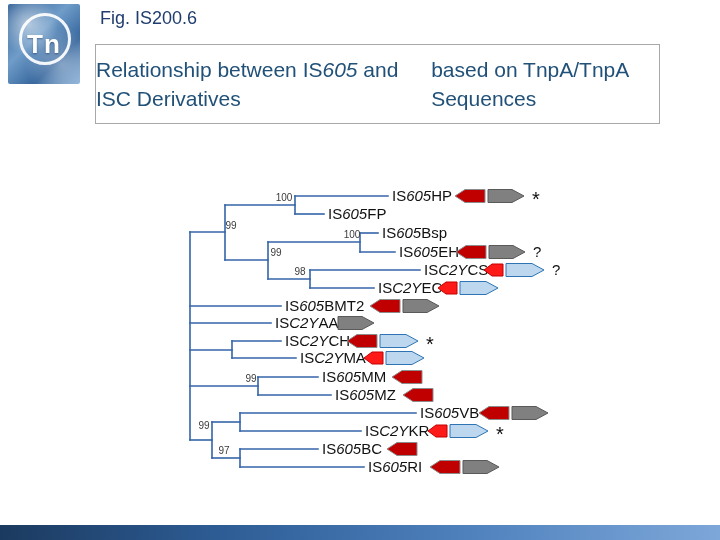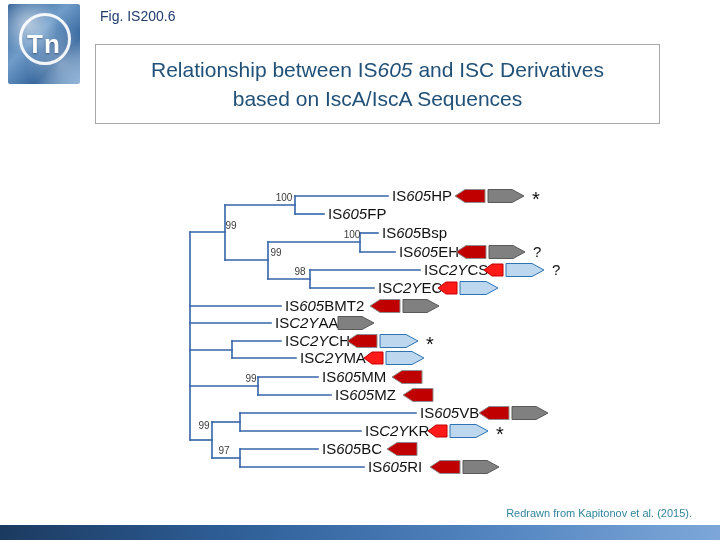--- a/index.html
+++ b/index.html
@@ -22,27 +22,27 @@
     border:3px solid #ffffff; border-radius:50%; opacity:0.92;
   }
   .logo-text {
     position:absolute; inset:0; display:flex; align-items:center; justify-content:center;
     color:#ffffff; font-size:26px; font-weight:bold; letter-spacing:1px;
     text-shadow:0 1px 2px rgba(20,40,80,0.5);
   }
 
   .fig-label {
     position:absolute; left:100px; top:8px;
-    font-size:14px; color:#1f3c6e;
+    font-size:18px; color:#1f3c6e;
   }
 
   .title-box {
     position:absolute; left:95px; top:44px; width:563px; height:78px;
     border:1px solid #a8a8a8; background:#ffffff;
-    display:flex; flex-direction:column; align-items:center; justify-content:center;
+    display:flex; flex-direction:row; align-items:center; justify-content:center;
     color:#215178; font-size:21px; line-height:29px;
   }
 
   #tree-svg { position:absolute; left:0; top:0; }
   #tree-svg text { font-family:"Liberation Sans", sans-serif; }
   #tree-svg .leaf-label { font-size:15px; fill:#111111; }
   #tree-svg .support { font-size:10px; fill:#3b3b3b; text-anchor:middle; }
 
   .credit {
     position:absolute; right:28px; top:507px;
@@ -61,21 +61,21 @@
 
   <div class="logo">
     <div class="logo-circle"></div>
     <span class="logo-text">Tn</span>
   </div>
 
   <div class="fig-label">Fig. IS200.6</div>
 
   <div class="title-box">
     <div class="title-line"><span>Relationship between IS</span><i>605</i><span> and ISC Derivatives</span></div>
-    <div class="title-line">based on IscA/IscA Sequences</div>
+    <div class="title-line">based on TnpA/TnpA Sequences</div>
   </div>
 
   <svg id="tree-svg" width="720" height="540" viewBox="0 0 720 540">
       <line x1="190" y1="232" x2="190" y2="440" stroke="#3465A8" stroke-width="1.6" stroke-linecap="square"></line>
       <line x1="190" y1="232" x2="225" y2="232" stroke="#3465A8" stroke-width="1.6" stroke-linecap="square"></line>
       <line x1="225" y1="205" x2="225" y2="260" stroke="#3465A8" stroke-width="1.6" stroke-linecap="square"></line>
       <line x1="225" y1="205" x2="295" y2="205" stroke="#3465A8" stroke-width="1.6" stroke-linecap="square"></line>
       <line x1="295" y1="196" x2="295" y2="214" stroke="#3465A8" stroke-width="1.6" stroke-linecap="square"></line>
       <line x1="295" y1="196" x2="388" y2="196" stroke="#3465A8" stroke-width="1.6" stroke-linecap="square"></line>
       <line x1="295" y1="214" x2="324" y2="214" stroke="#3465A8" stroke-width="1.6" stroke-linecap="square"></line>
@@ -157,17 +157,16 @@
       <polygon points="428,431 436,425 447,425 447,437 436,437" fill="#FF1A1A" stroke="#C00000" stroke-width="1"></polygon>
       <polygon points="450,424.5 476,424.5 488,431 476,437.5 450,437.5" fill="#BDD7EE" stroke="#2E74B5" stroke-width="1"></polygon>
       <text x="496" y="441" font-size="20" fill="#111111">*</text>
       <text x="322" y="454" class="leaf-label"><tspan>IS</tspan><tspan font-style="italic">605</tspan><tspan>BC</tspan></text>
       <polygon points="387,449 397,442.5 417,442.5 417,455.5 397,455.5" fill="#C00000" stroke="#8c8c8c" stroke-width="1"></polygon>
       <text x="368" y="472" class="leaf-label"><tspan>IS</tspan><tspan font-style="italic">605</tspan><tspan>RI</tspan></text>
       <polygon points="430,467 440,460.5 460,460.5 460,473.5 440,473.5" fill="#C00000" stroke="#8c8c8c" stroke-width="1"></polygon>
       <polygon points="463,460.5 487,460.5 499,467 487,473.5 463,473.5" fill="#808080" stroke="#595959" stroke-width="1"></polygon>
     </svg>
 
-  <div class="credit">Redrawn from Kapitonov et al. (2015).</div>
 
   <div class="bottom-bar"></div>
 
 </div>
 
 </body></html>

